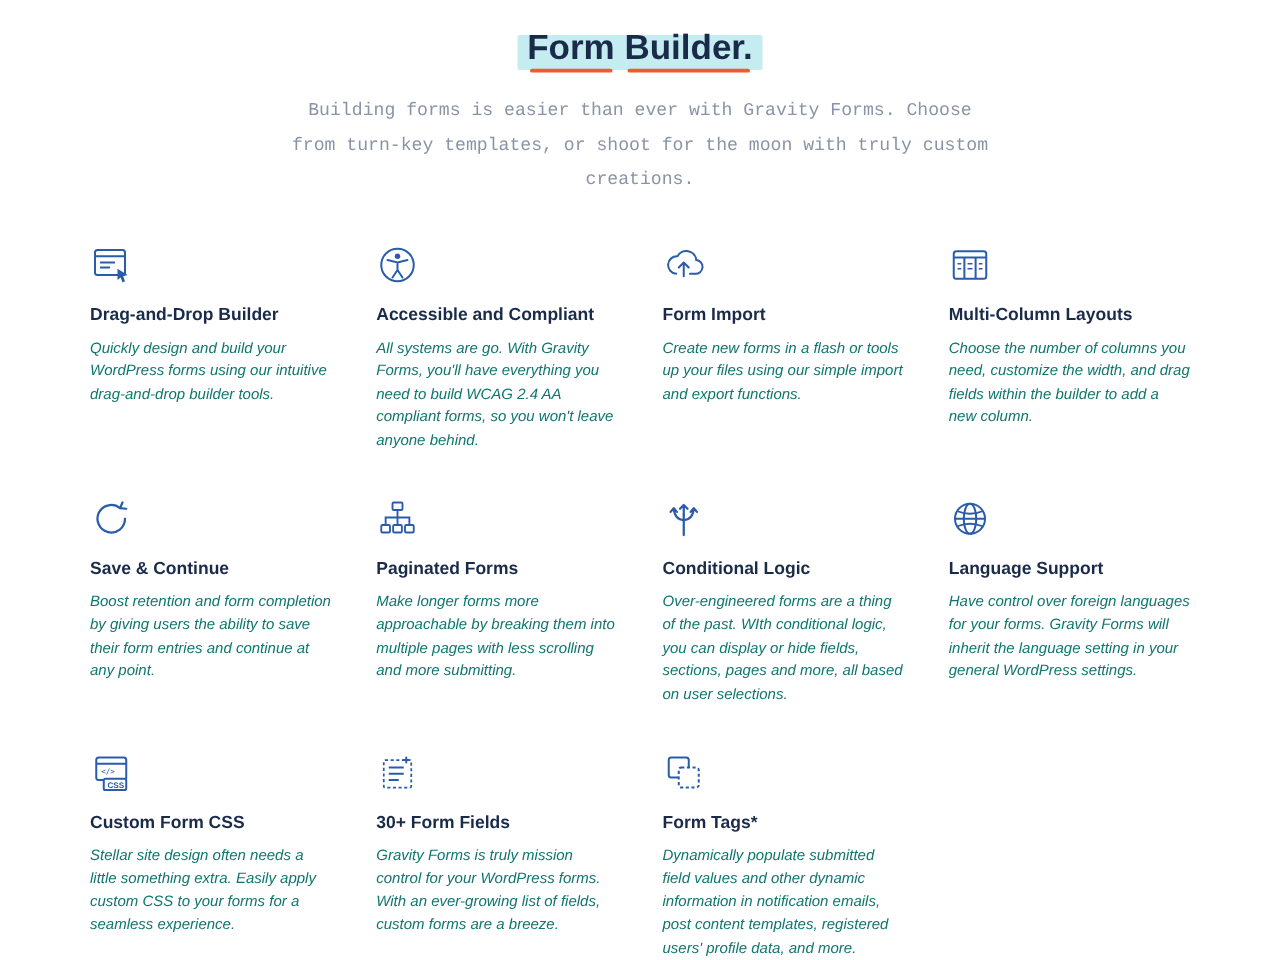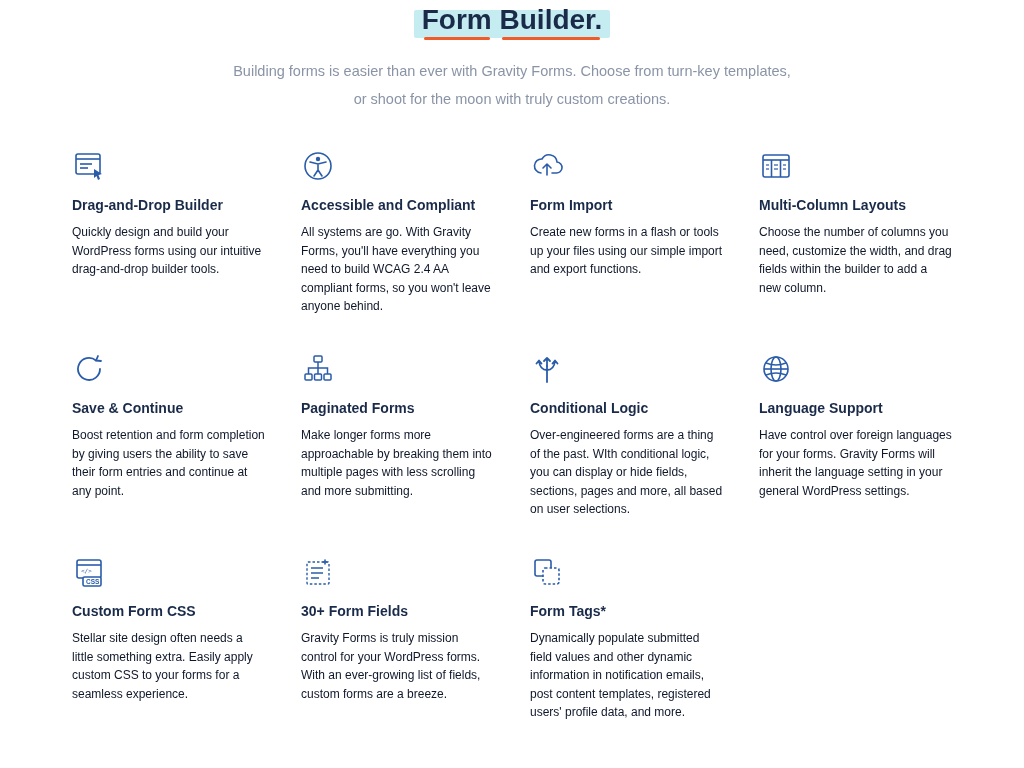--- a/index.html
+++ b/index.html
@@ -5,21 +5,21 @@
   * { box-sizing: border-box; margin: 0; padding: 0; }
   body {
     font-family: -apple-system, BlinkMacSystemFont, "Segoe UI", Arial, sans-serif;
     background: #ffffff;
     width: 1024px;
     height: 768px;
     overflow: hidden;
     color: #1a2b4a;
   }
   .page {
-    padding: 0 72px 0 72px;
+    padding: 18px 72px 0 72px;
   }
   .hero { text-align: center; margin-bottom: 36px; }
   .hero-title {
     display: inline-block;
     font-size: 28px;
     font-weight: 800;
     color: #1a2b4a;
     position: relative;
     padding: 4px 6px;
   }
@@ -43,20 +43,21 @@
     height: 3px;
     background: #f15a29;
     border-radius: 2px;
   }
   .hero-sub {
     margin: 18px auto 0;
     max-width: 560px;
     font-size: 14.5px;
     line-height: 1.9;
     color: #8a94a6;
+    font-family: Liberation Mono, monospace;
   }
   .grid {
     display: grid;
     grid-template-columns: repeat(4, 1fr);
     column-gap: 28px;
     row-gap: 52px;
     gap: 36px;
   }
   .feature { }
   .icon {
@@ -67,21 +68,22 @@
   .icon svg { width: 34px; height: 34px; }
   .feature-title {
     font-size: 14px;
     font-weight: 700;
     color: #1a2b4a;
     margin-bottom: 10px;
   }
   .feature-desc {
     font-size: 12px;
     line-height: 1.55;
-    color: #0f172a;
+    color: #0f766e;
+    font-style: italic;
   }
 </style>
 </head>
 <body>
 
 <svg width="0" height="0" style="position:absolute">
 <defs>
   <g id="i-drag-drop-builder-icon">
     <rect x="4" y="5" width="24" height="20" rx="2" fill="none" stroke="#2a5caa" stroke-width="1.6"></rect>
     <line x1="4" y1="10" x2="28" y2="10" stroke="#2a5caa" stroke-width="1.6"></line>

